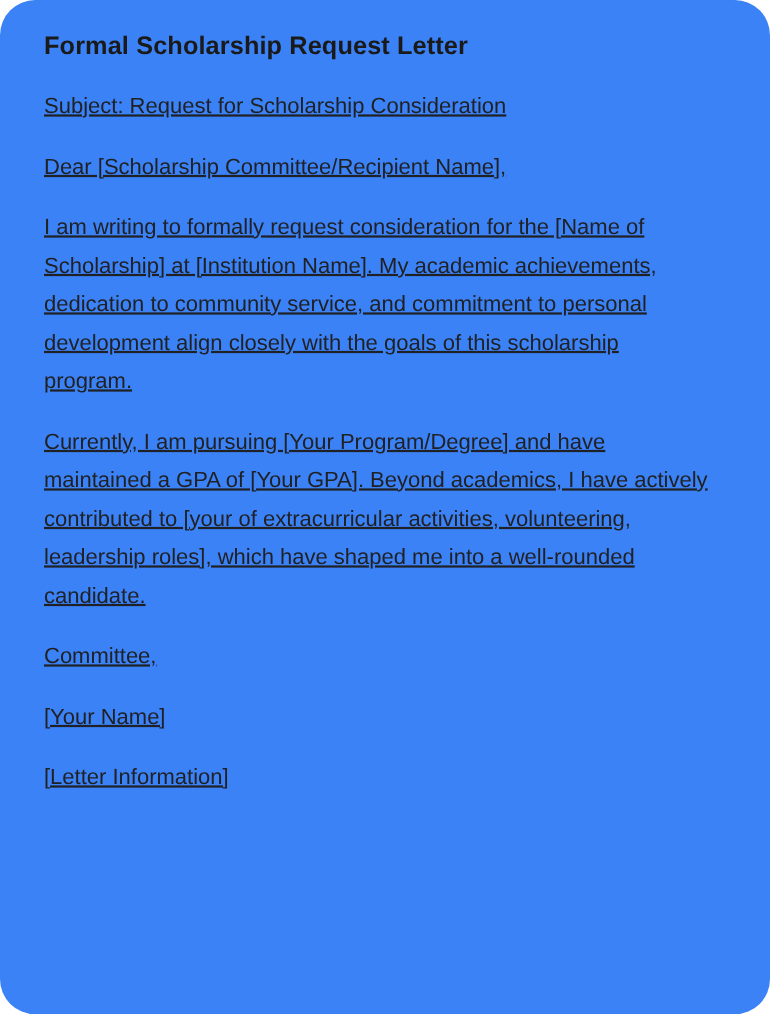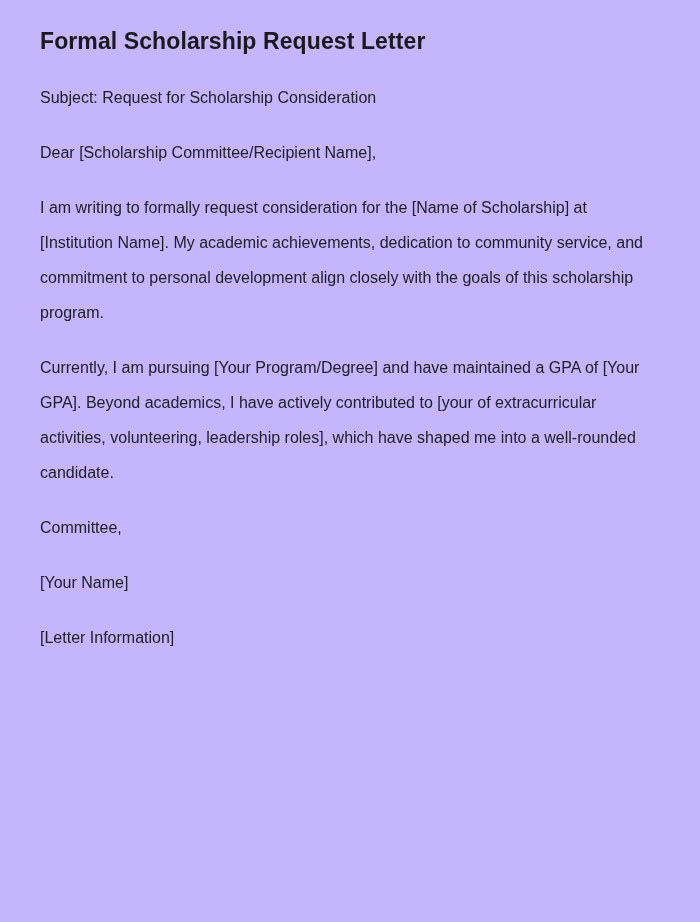--- a/index.html
+++ b/index.html
@@ -12,38 +12,40 @@
     height: 922px;
     font-family: "Liberation Sans", "DejaVu Sans", sans-serif;
     color: #202124;
     -webkit-font-smoothing: antialiased;
   }
   .doc {
     box-sizing: border-box;
     width: 700px;
     height: 922px;
     padding: 28px 52px 0 40px;
-    background: #c4b5fd;
+    background: #3b82f6;
     overflow: hidden;
+    border-radius: 32px;
   }
   .doc-title {
     margin: 0 0 26px 0;
     font-size: 23px;
     line-height: 26px;
     font-weight: 700;
     color: #1a1a1a;
     letter-spacing: 0.1px;
   }
   .doc p {
     margin: 0 0 20px 0;
-    font-size: 16px;
+    font-size: 20px;
     line-height: 35px;
     font-weight: 400;
     color: #202124;
     max-width: 620px;
+    text-decoration: underline;
   }
 </style>
 </head>
 <body>
 
 <main class="doc">
   <h1 class="doc-title">Formal Scholarship Request Letter</h1>
 
   <p>Subject: Request for Scholarship Consideration</p>
 

